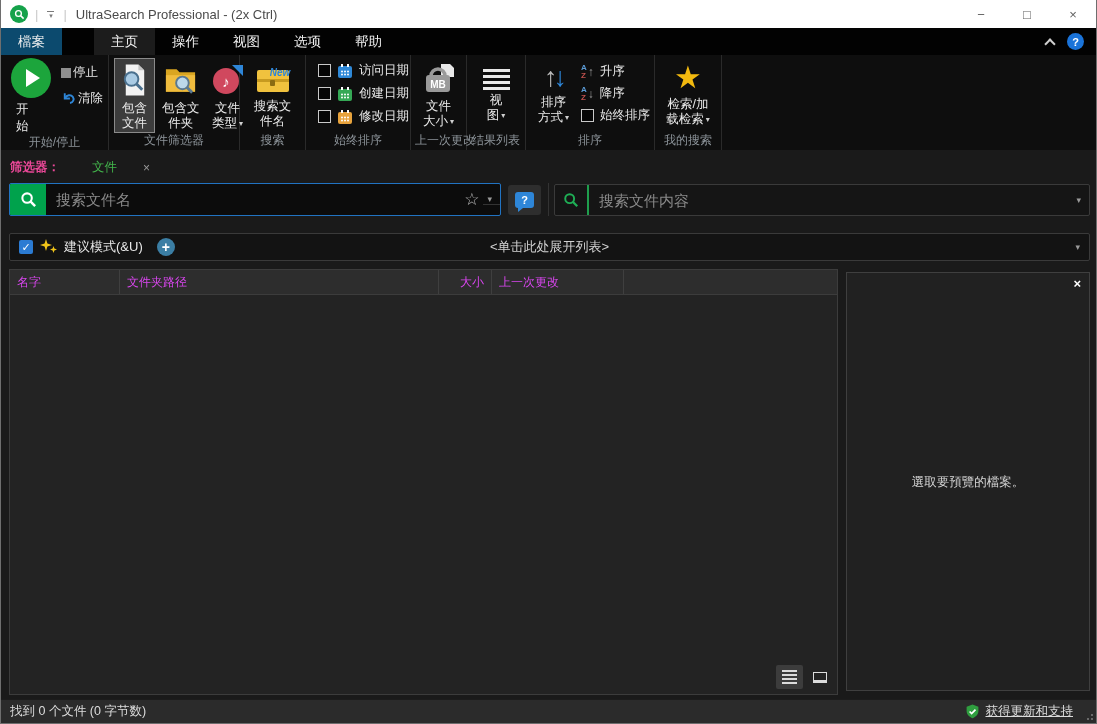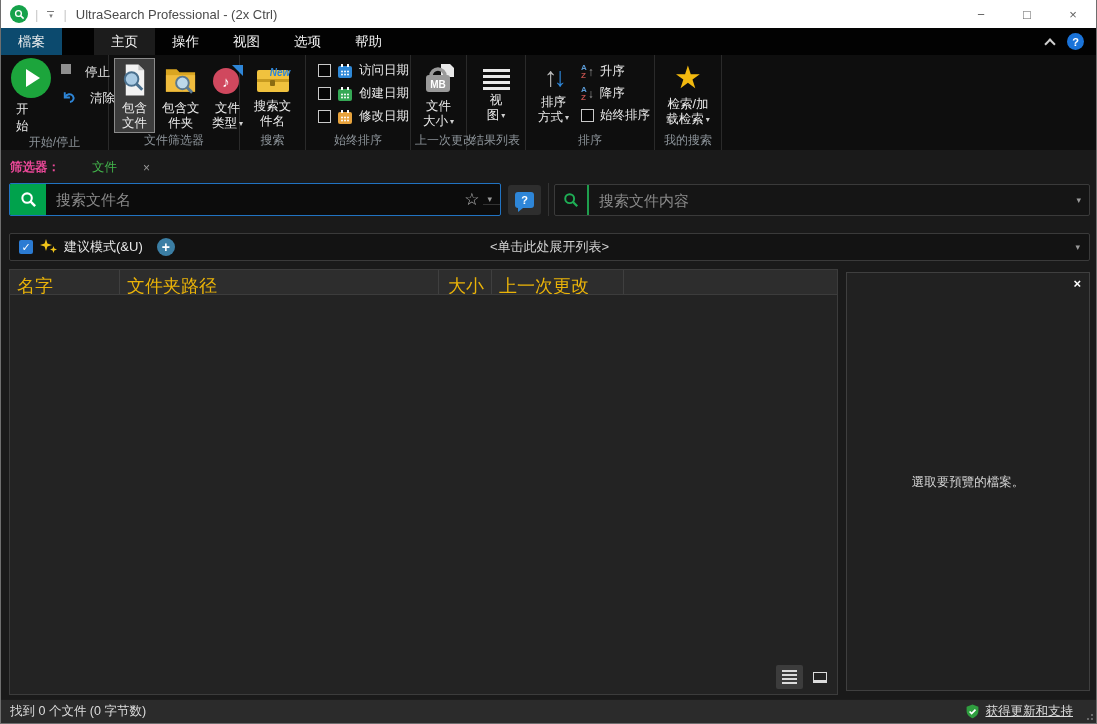--- a/index.html
+++ b/index.html
@@ -47,21 +47,21 @@
   .rbtn .lines { margin-top:3px; white-space:nowrap; }
   .rbtn.selected { background:#3c3c3c; border-color:#8a8a8a; }
   .caret { font-size:8px; color:#cfcfcf; margin-left:2px; vertical-align:1px; }
   .g1-body { display:flex; gap:10px; padding-left:10px !important; }
   .play-col { display:flex; flex-direction:column; }
   .play-circle { width:40px; height:40px; border-radius:50%; background:#1ca53c; position:relative; }
   .play-circle::after { content:""; position:absolute; left:15px; top:11px; border-left:14px solid #fff;
     border-top:9px solid transparent; border-bottom:9px solid transparent; }
   .start-label { font-size:12.5px; line-height:1.35; margin-top:3px; padding-left:5px; }
   .side-col { display:flex; flex-direction:column; gap:9px; margin-top:6px; }
-  .side-btn { display:flex; gap:14px; font-size:12.5px; white-space:nowrap; }
+  .side-btn { display:flex; align-items:center; gap:2px; font-size:12.5px; white-space:nowrap; }
   .stop-icon { width:10px; height:10px; background:#8f8f8f; }
   .mini-row { display:flex; align-items:center; gap:6px; font-size:12.5px; white-space:nowrap; }
   .checkbox-dark { width:13px; height:13px; background:#050505; border:1px solid #c9c9c9; flex:0 0 auto; }
   .date-col { display:flex; flex-direction:column; gap:6px; padding:4px 8px 0 8px; }
   .sort-body { display:flex; gap:8px; }
   .sort-right { display:flex; flex-direction:column; gap:5px; padding-top:5px; }
   .azicon { display:flex; align-items:center; gap:1px; }
   .azcol { display:flex; flex-direction:column; font-size:8px; font-weight:bold; line-height:8px; }
   .azcol .a { color:#5b9bd5; } .azcol .z { color:#c0504d; }
   .az-arrow { color:#9d9d9d; font-size:12px; }
@@ -104,21 +104,21 @@
   .sparkles { margin:0 6px 0 7px; }
   .plus-circle { width:18px; height:18px; border-radius:50%; background:#3b7ea4; color:#fff; font-size:14px;
     font-weight:bold; display:flex; align-items:center; justify-content:center; margin-left:14px; line-height:1; }
   .expand-hint { position:absolute; left:0; right:0; text-align:center; color:#d2d2d2; pointer-events:none; }
   .suggest-caret { margin-left:auto; color:#9a9a9a; font-size:9px; }
 
   
   .list-panel { position:absolute; top:269px; left:8px; width:829px; height:426px;
     border:1px solid #3c3c3c; background:#232323; display:flex; flex-direction:column; }
   .list-header { height:25px; background:#2d2d2d; border-bottom:1px solid #3c3c3c; display:flex;
-    font-size:18px; color:#eab308; align-items:stretch; }
+    font-size:12px; color:#d946ef; align-items:stretch; }
   .col { border-right:1px solid #3f3f3f; padding:4px 7px; white-space:nowrap; overflow:hidden; }
   .c0{ width:110px; } .c1{ width:319px; } .c2{ width:53px; text-align:right; } .c3{ width:132px; }
   .c4{ flex:1; border-right:none; }
   .list-body { flex:1; }
   .view-toggles { position:absolute; right:4px; bottom:5px; display:flex; gap:3px; }
   .vt-btn { width:27px; height:24px; display:flex; align-items:center; justify-content:center; border-radius:2px; }
   .vt-btn.selected { background:#3c3c3c; }
   .hamb { display:flex; flex-direction:column; gap:2px; }
   .hamb span { width:15px; height:2px; background:#dcdcdc; }
   .pane-ic { width:14px; height:11px; border:1px solid #dcdcdc; border-bottom:3px solid #dcdcdc; }

